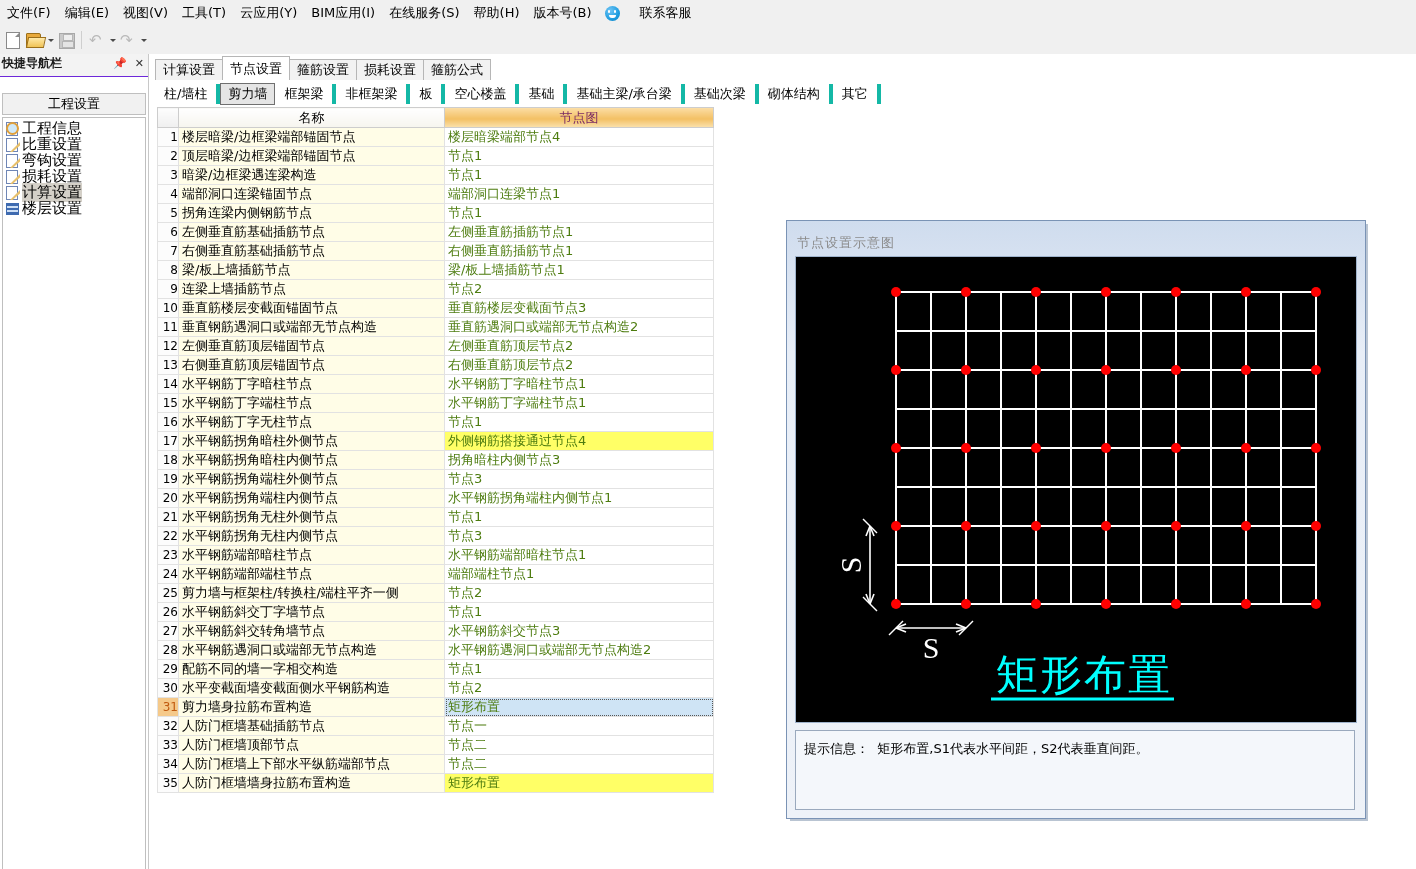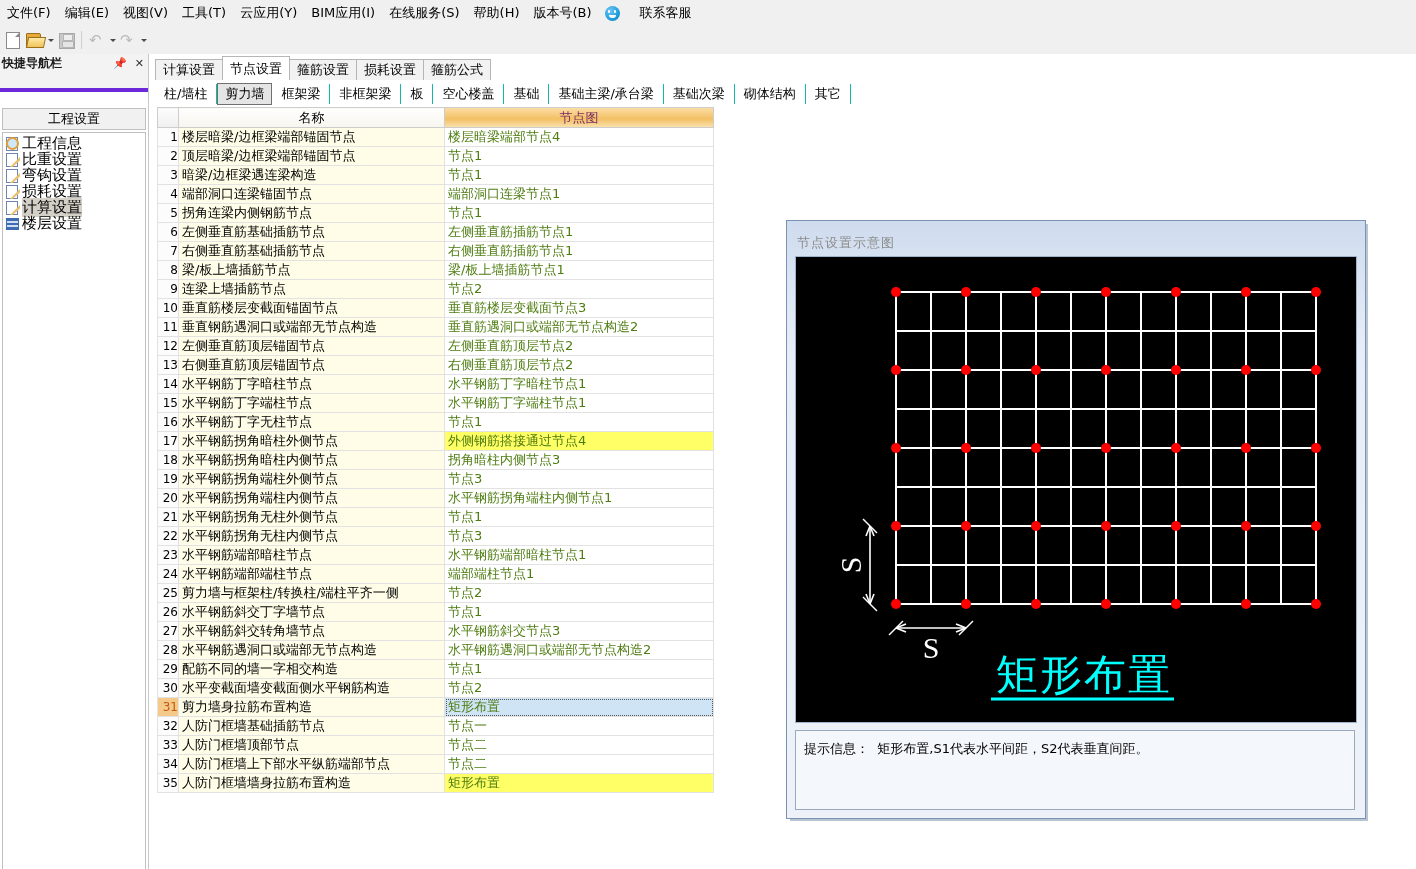--- a/index.html
+++ b/index.html
@@ -73,23 +73,23 @@
 
   .ico-undo,.ico-redo{position:absolute;left:3px;top:5px;width:15px;height:13px;}
   .arrowtxt{font-size:15px;color:#b9b9b9;line-height:13px;}
 
   
   .leftpanel{
     position:absolute;left:0;top:54px;width:148px;height:815px;
     background:#ffffff;border-right:1px solid #c8c8c8;
   }
   .lp-title{
-    height:18px;background:#f3f3f3;border-bottom:4px solid #6d28d9;
+    height:18px;background:#f3f3f3;border-bottom:1px solid #6d28d9;
     display:flex;align-items:center;justify-content:space-between;
-    padding:0 4px 16px 2px;font-size:12px;font-weight:bold;color:#1a1a1a;
+    padding:0 4px 4px 2px;font-size:12px;font-weight:bold;color:#1a1a1a;
   }
   .lp-title-btns{display:flex;gap:8px;align-items:center;color:#333;font-size:11px;}
   .pin{font-size:11px;}
   .lp-section{
     margin:16px 2px 0 2px;height:20px;background:#f1f1f1;border:1px solid #bfbfbf;
     display:flex;align-items:center;justify-content:center;font-size:13px;font-family:Liberation Serif, serif;
   }
   .lp-list{margin:2px 2px 0 2px;border:1px solid #bfbfbf;height:752px;background:#fff;padding-top:2px;}
   .lp-item{display:flex;align-items:center;height:16px;padding-left:2px;gap:3px;font-size:15px;}
   .lp-item.sel .lbl{background:#d4d0c8;}
@@ -112,21 +112,21 @@
   .tab{
     height:20px;line-height:20px;padding:0 7px;font-size:13px;
     background:#f2f2f2;border:1px solid #b6b6b6;border-bottom:none;margin-right:-1px;
     color:#000;
   }
   .tab.active{background:#fff;height:23px;line-height:23px;position:relative;z-index:2;font-weight:normal;}
 
   .subtabs{position:absolute;left:6px;top:29px;display:flex;align-items:center;height:22px;}
   .subtab{
     height:20px;line-height:20px;padding:0 9px;font-size:13px;
-    border-right:1px solid #14b8a6;color:#000;white-space:nowrap;
+    border-right:4px solid #14b8a6;color:#000;white-space:nowrap;
   }
   .subtab.active{border:1px solid #707070;padding:0 7px;background:#e5e5e5;}
 
   
   .tablewrap{position:absolute;left:8px;top:53px;width:555px;}
   table.grid{border-collapse:collapse;table-layout:fixed;width:555px;font-size:13px;}
   table.grid th{
     height:19px;padding:0;font-weight:normal;border:1px solid #cdcdcd;
   }
   th.th-num{width:20px;background:linear-gradient(180deg,#fdfdfd 0%,#efefef 100%);}

